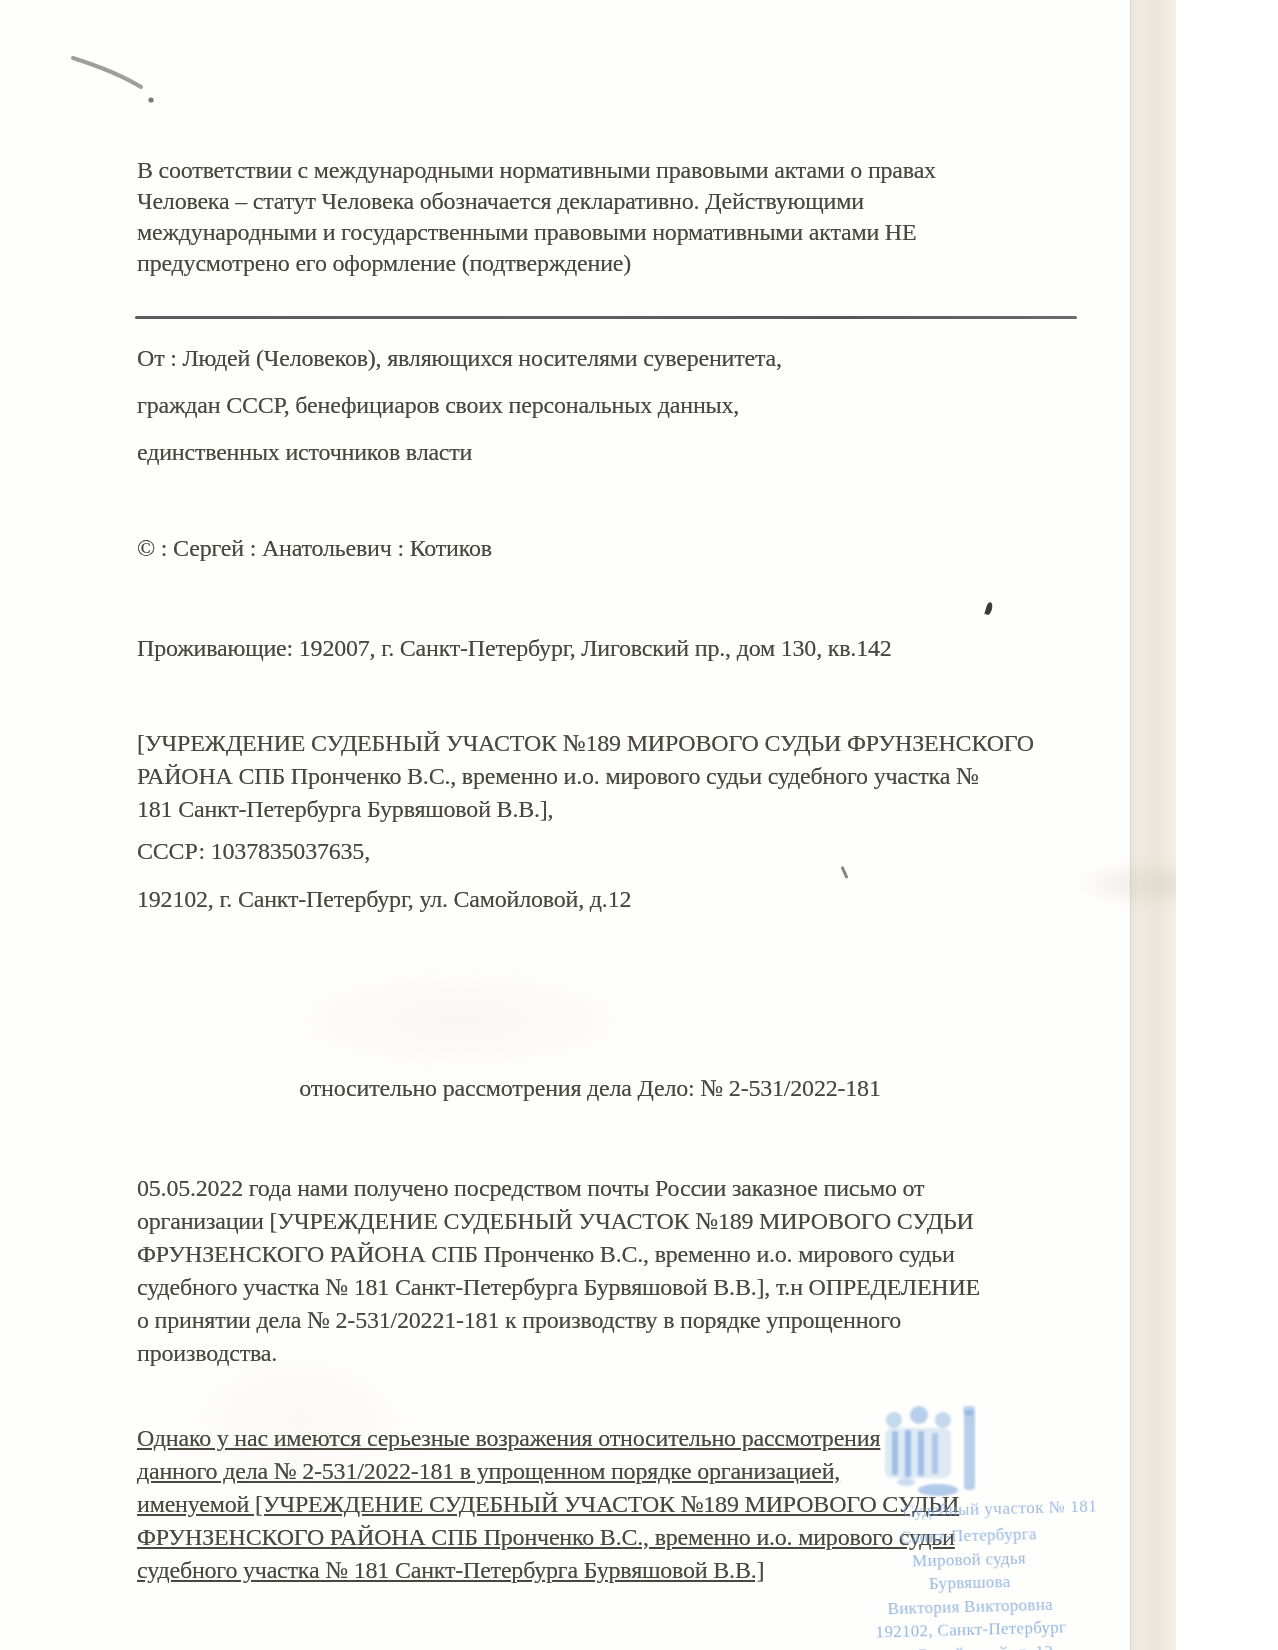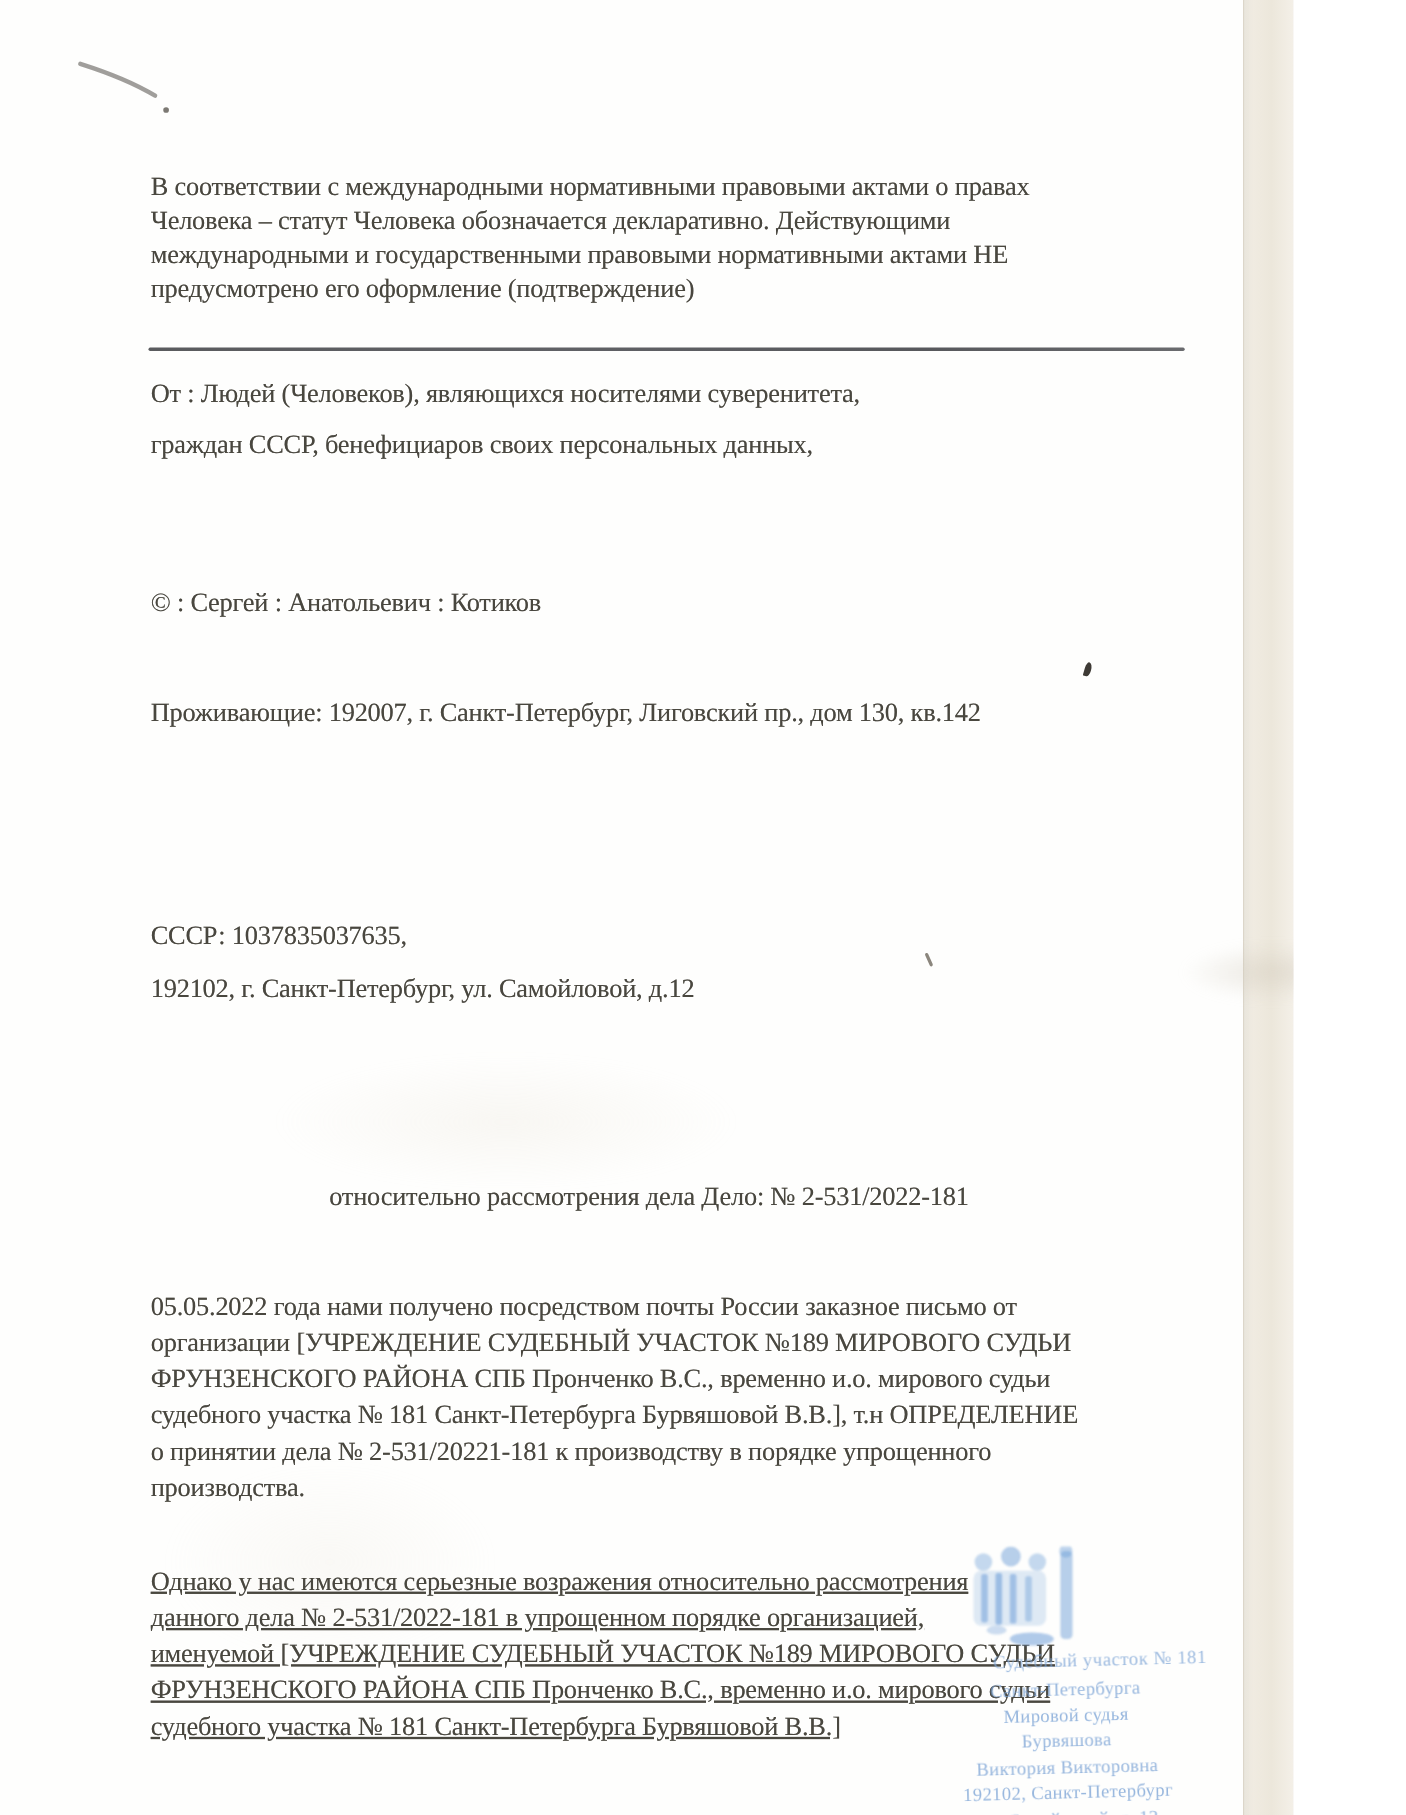--- a/index.html
+++ b/index.html
@@ -78,26 +78,30 @@
 
   <div class="txt ml intro" style="top:155px;">В соответствии с международными нормативными правовыми актами о правах
 Человека – статут Человека обозначается декларативно. Действующими
 международными и государственными правовыми нормативными актами НЕ
 предусмотрено его оформление (подтверждение)</div>
 
   <div class="sep"></div>
 
   <div class="txt" style="top:342px;">От :  Людей (Человеков), являющихся носителями суверенитета,</div>
   <div class="txt" style="top:389px;">граждан СССР, бенефициаров своих персональных данных,</div>
+  <div class="txt" style="top:436px;">единственных источников власти</div>
 
   <div class="txt" style="top:532px;">© : Сергей : Анатольевич : Котиков</div>
   <div class="txt" style="top:632px;">Проживающие: 192007, г. Санкт-Петербург, Лиговский пр., дом 130, кв.142</div>
 
   <div class="ink-comma"></div>
 
+  <div class="txt ml" style="top:727px;">[УЧРЕЖДЕНИЕ СУДЕБНЫЙ УЧАСТОК №189 МИРОВОГО СУДЬИ ФРУНЗЕНСКОГО
+РАЙОНА СПБ  Пронченко В.С., временно и.о. мирового судьи судебного участка №
+181 Санкт-Петербурга Бурвяшовой В.В.],</div>
   <div class="txt" style="top:835px;">СССР: 1037835037635,</div>
   <div class="ink-slash"></div>
   <div class="txt" style="top:883px;">192102, г. Санкт-Петербург, ул. Самойловой, д.12</div>
 
   <div class="txt centered" style="top:1072px;">относительно рассмотрения дела Дело: № 2-531/2022-181</div>
 
   <div class="txt ml" style="top:1172px;">05.05.2022 года нами получено посредством почты России заказное письмо  от
 организации [УЧРЕЖДЕНИЕ СУДЕБНЫЙ УЧАСТОК №189 МИРОВОГО СУДЬИ
 ФРУНЗЕНСКОГО РАЙОНА СПБ  Пронченко В.С., временно и.о. мирового судьи
 судебного участка № 181 Санкт-Петербурга Бурвяшовой В.В.],  т.н ОПРЕДЕЛЕНИЕ

